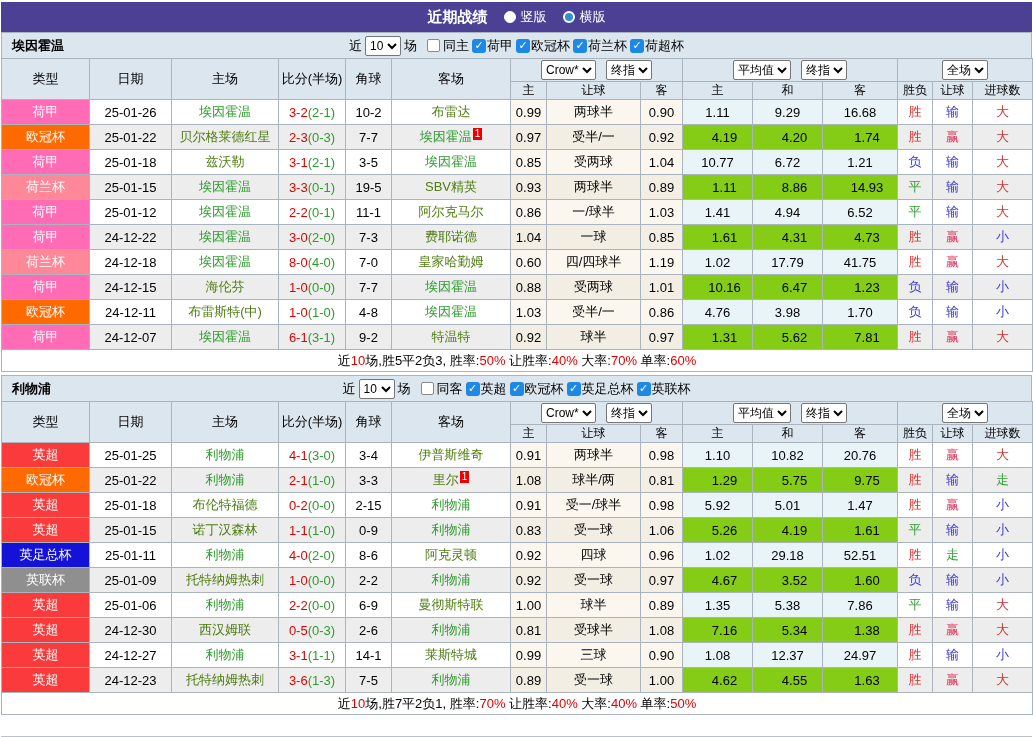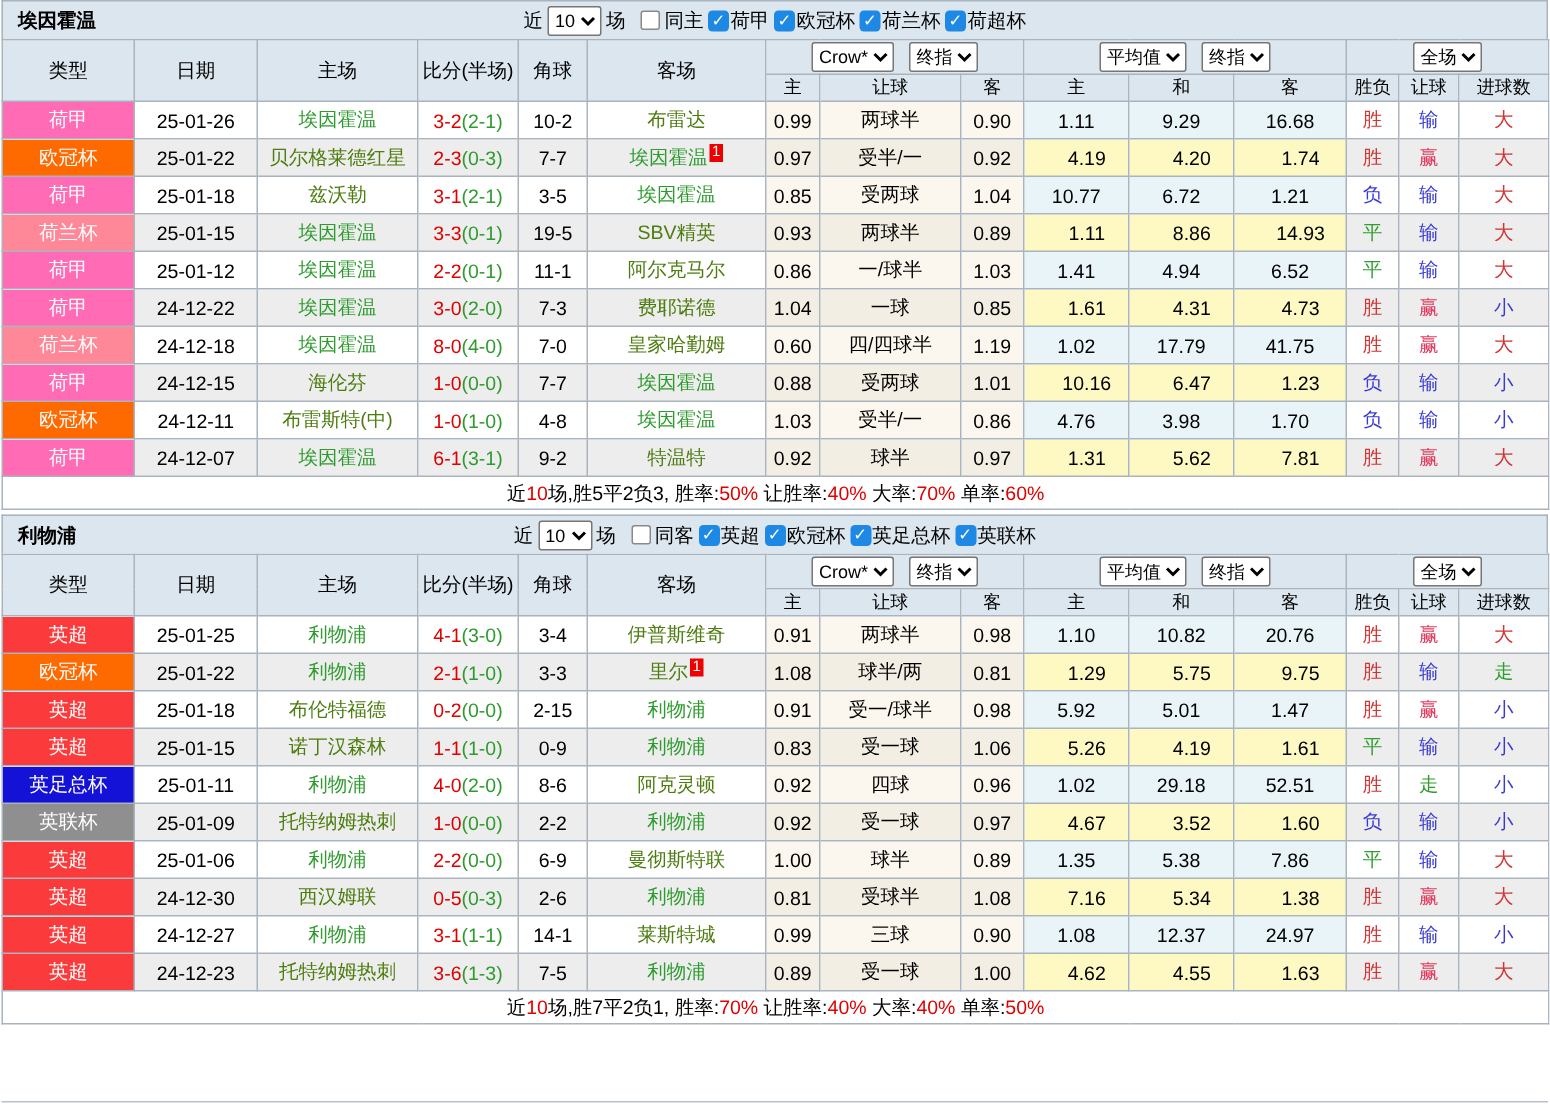--- a/index.html
+++ b/index.html
@@ -45,41 +45,52 @@
 tr.h1 th { height:23px; }
 tr.h2 th { height:17px; font-size:12px; }
 .grp-cell { }
 .grp-inner { display:flex; align-items:center; justify-content:center; gap:10px; }
 tbody td { height:25px; }
 tr.r-odd td { background:#fff; }
 tr.r-even td { background:#ededed; }
 tr.r-odd td.c-odds { background:#fcf7ee; }
 tr.r-even td.c-odds { background:#f3eee3; }
 tr.r-odd td.c-avg { background:#e9f4f9; }
-tr.r-even td.c-avg { background:#fef9c3;padding-left:14px; }
+tr.r-even td.c-avg { background:#84cc16;padding-left:14px; }
 td.c-league { color:#fff; }
 tr.r-odd td.c-league, tr.r-even td.c-league { background:inherit; }
 .team { color:#4d7c0f; }
 .team.hl { color:#2e9b2e; }
 .ft { color:#e00000; }
 .ht { color:#2e9b2e; }
 .rcard {
   display:inline-block; background:#ee0000; color:#fff; font-size:10px; line-height:12px;
   min-width:8px; padding:0 2px; margin-left:1px; vertical-align:top;
 }
 td.c-res { font-size:13px; }
 tfoot td { height:22px; background:#fff; font-size:13px; }
 tfoot .red { color:#e00000; }
 .section2 { margin-top:3px; }
 </style>
 </head>
 <body>
 
 <div class="page">
 
+  <div class="titlebar">
+    <span class="title">近期战绩</span>
+    <span class="radio-group">
+      <span class="radio filled"></span>
+      <span>竖版</span>
+    </span>
+    <span class="radio-group">
+      <span class="radio hollow"></span>
+      <span>横版</span>
+    </span>
+  </div>
 
   <div class="section-bar">
     <span class="team-name">埃因霍温</span>
     <div class="controls">
       <span>近</span>
       <select><option>10</option></select>
       <span>场</span>
       <span class="gap"></span>
       <span class="cb off"></span>
       <span>同主</span>

